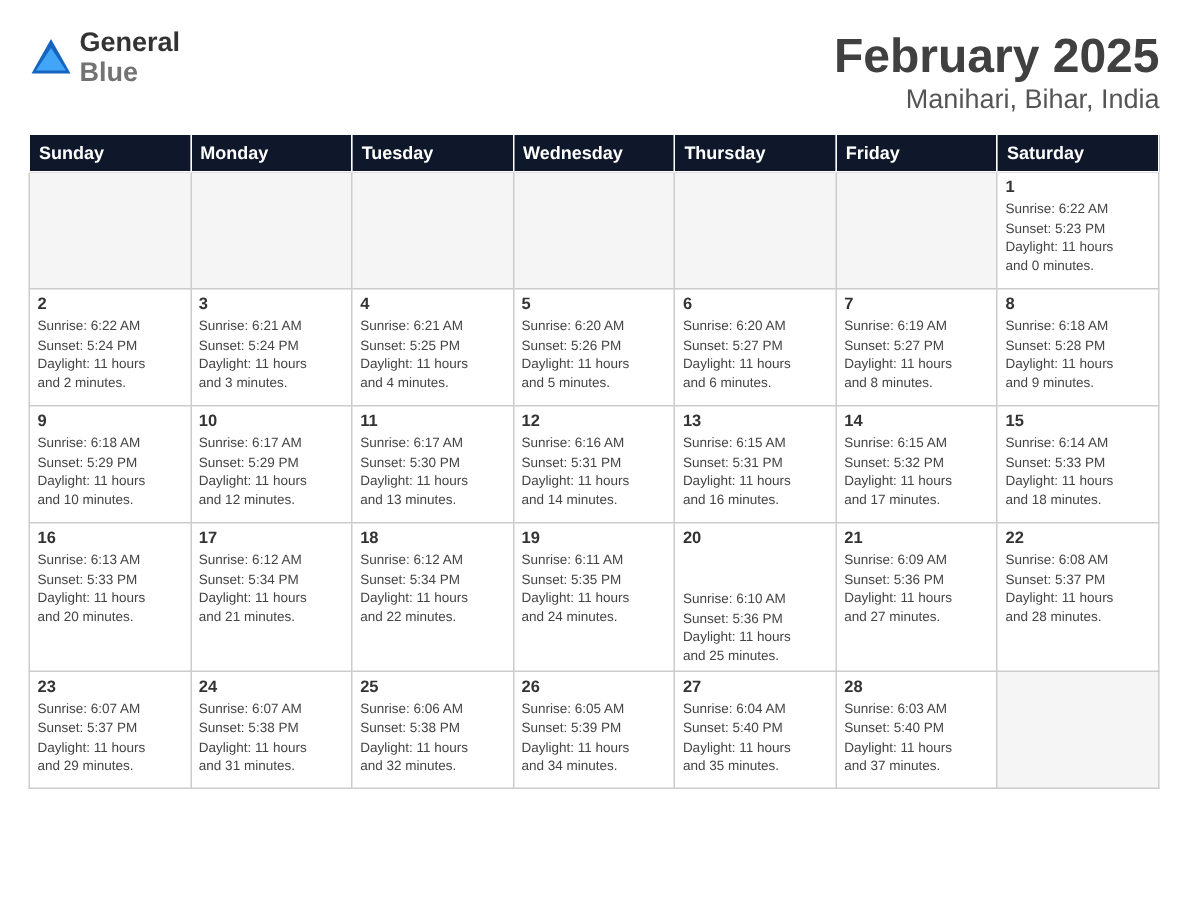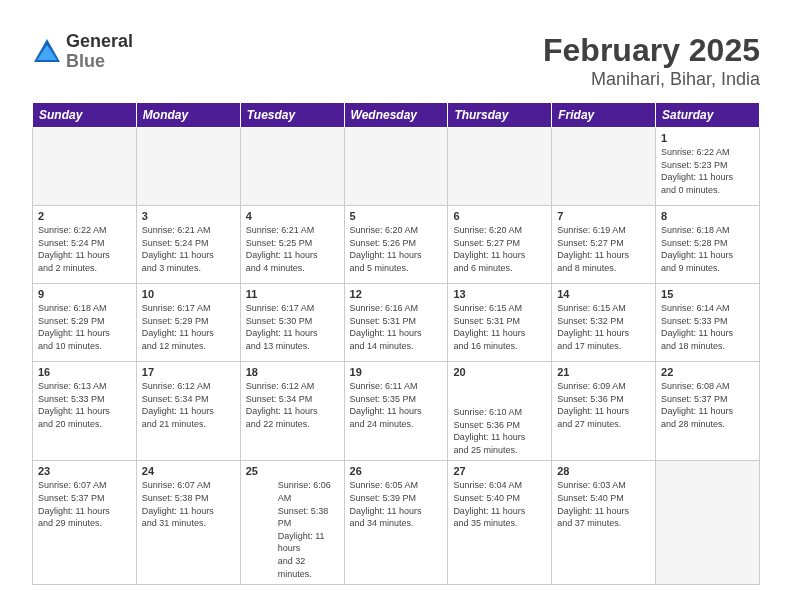--- a/index.html
+++ b/index.html
@@ -6,21 +6,21 @@
     body {
       font-family: Arial, sans-serif;
       background: #fff;
       width: 792px;
       height: 612px;
       overflow: hidden;
     }
     .page {
       width: 792px;
       height: 612px;
-      padding: 32px;
+      padding: 19px;
       background: #fff;
     }
     .header {
       display: flex;
       justify-content: space-between;
       align-items: flex-start;
       margin-bottom: 12px;
     }
     .logo {
       display: flex;
@@ -57,27 +57,26 @@
     .location {
       font-size: 18px;
       color: #555;
     }
     .calendar {
       width: 100%;
       border-collapse: collapse;
       table-layout: fixed;
     }
     .calendar th {
-      background: #4c1d95;
+      background: #0f172a;
       color: #fff;
       text-align: left;
       padding: 5px 6px;
       font-size: 12px;
       border: 1px solid #fff;
-      font-style: italic;
     }
     .calendar td {
       border: 1px solid #ccc;
       vertical-align: top;
       padding: 4px 5px;
       font-size: 9.5px;
       color: #333;
       height: 78px;
       background: #fff;
     }
@@ -309,21 +308,21 @@
           </td>
           <td>
             <span class="day-num">24</span>
             <div class="day-info" style="white-space: pre-line;">Sunrise: 6:07 AM
 Sunset: 5:38 PM
 Daylight: 11 hours
 and 31 minutes.</div>
           </td>
           <td>
             <span class="day-num">25</span>
-            <div class="day-info" style="white-space: pre-line; margin-left: 32px;">Sunrise: 6:06 AM
+            <div class="day-info" style="white-space: pre-line;">Sunrise: 6:06 AM
 Sunset: 5:38 PM
 Daylight: 11 hours
 and 32 minutes.</div>
           </td>
           <td>
             <span class="day-num">26</span>
             <div class="day-info" style="white-space: pre-line;">Sunrise: 6:05 AM
 Sunset: 5:39 PM
 Daylight: 11 hours
 and 34 minutes.</div>

